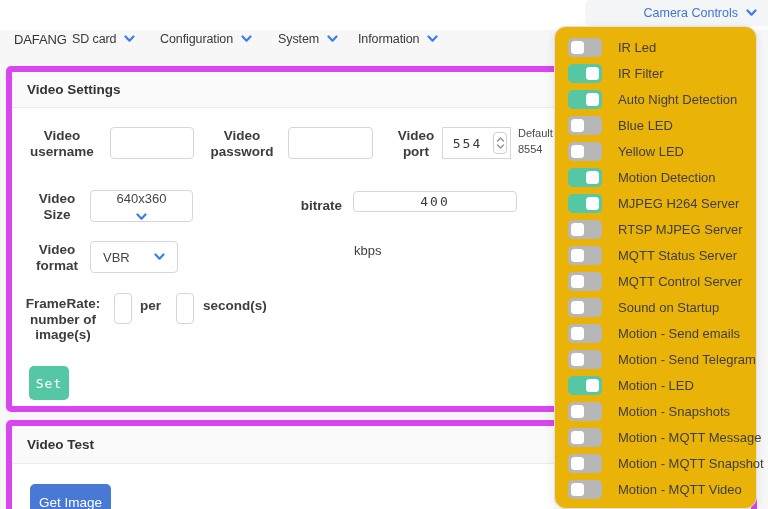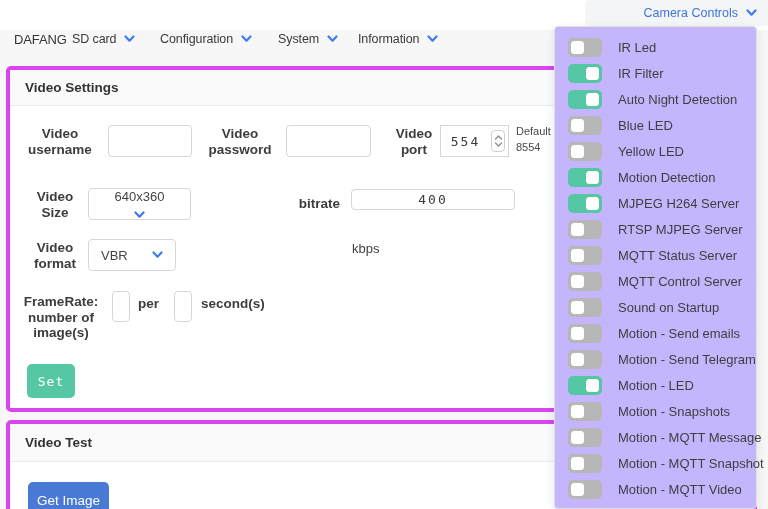--- a/index.html
+++ b/index.html
@@ -29,21 +29,21 @@
     position:absolute; left:585px; top:0; width:190px; height:26px;
     background:#f4f5f6; border-radius:5px;
     display:flex; align-items:center; justify-content:flex-end;
     gap:8px; padding-right:18px;
     font-size:12.5px; color:#3e74dd; cursor:pointer;
   }
   .chev { width:11px; height:8px; flex:0 0 auto; }
   
   .card {
     position:absolute; left:6px; width:751px;
-    background:#ffffff; border:4px solid #d946ef; border-radius:5px;
+    background:#ffffff; border:6px solid #d946ef; border-radius:5px;
   }
   .card-settings { top:66px; height:346px; }
   .card-test { top:420px; height:95px; }
   .card-header {
     height:36px; background:#fafafa; border-bottom:1px solid #ececec;
     border-radius:5px 5px 0 0;
     display:flex; align-items:center; padding-left:15px;
     font-size:13.5px; font-weight:bold; color:#333;
   }
   .card-test .card-header { height:38px; }
@@ -75,34 +75,34 @@
   }
   .select {
     position:absolute; height:32px; border:1px solid #d6d6d6; border-radius:4px;
     background:#fff; display:flex; align-items:center;
     padding:0 12px; font-size:13px; color:#454545; cursor:pointer;
     justify-content:space-between;
   }
   .unit { position:absolute; font-size:13px; color:#3f3f3f;margin-top:16px; }
   .inline-bold { position:absolute; font-size:13.5px; font-weight:bold; color:#3d3d3d; }
   .btn-teal {
-    position:absolute; left:17px; top:294px; width:48px; height:34px;
+    position:absolute; left:17px; top:294px; width:40px; height:34px;
     background:#55c7a4; border:none; border-radius:5px;
     color:#ffffff; font-family:"DejaVu Sans Mono", monospace; font-size:13px;
     letter-spacing:1px; cursor:pointer;
   }
   .btn-blue {
     position:absolute; left:18px; top:58px; width:81px; height:36px;
     background:#4879d4; border:none; border-radius:5px;
     color:#ffffff; font-size:13.5px; cursor:pointer;
   }
   
   .menu {
     position:absolute; left:554px; top:26px; width:203px;
-    background:#c4b5fd; border:1px solid #e0e0e0; border-radius:4px;
+    background:#eab308; border:1px solid #e0e0e0; border-radius:12px;
     box-shadow:0 3px 10px rgba(0,0,0,0.10);
     padding:7px 0 6px 0; z-index:5;
   }
   .menu-item {
     height:26px; display:flex; align-items:center; padding-left:13px;
     cursor:pointer;
   }
   .toggle {
     position:relative; width:34px; height:19px; border-radius:5px;
     flex:0 0 auto;

